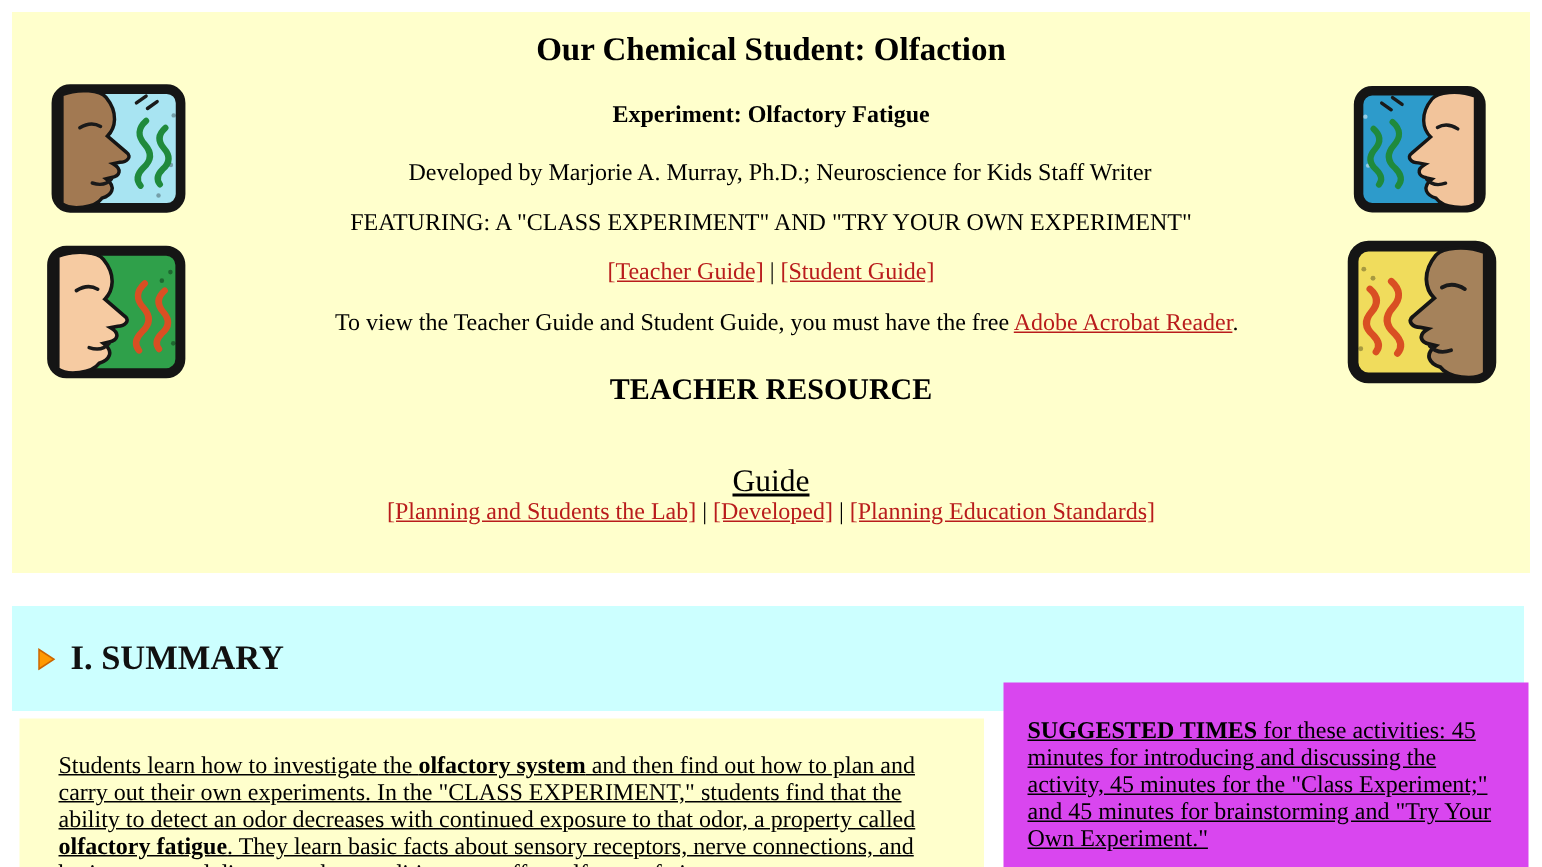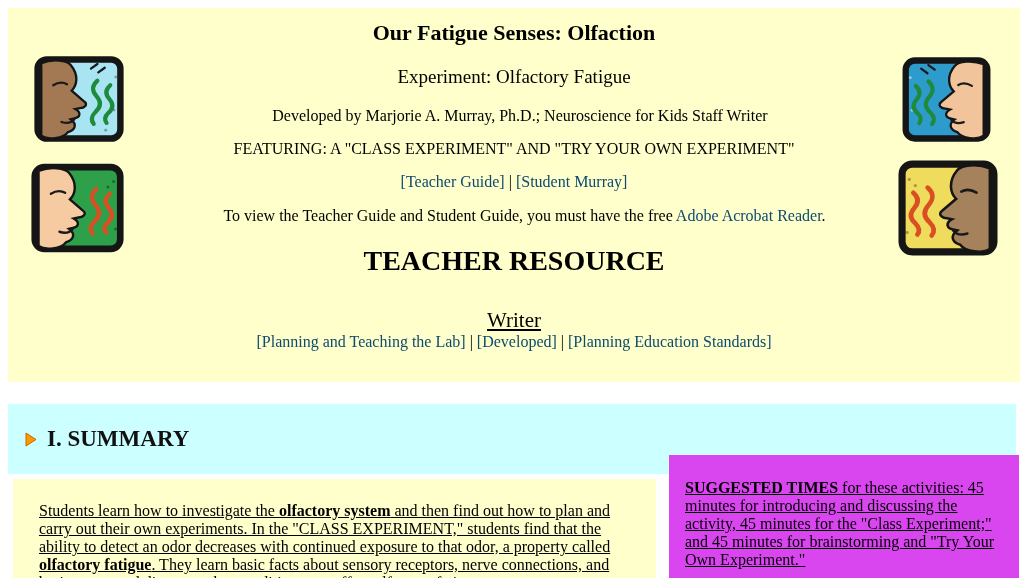--- a/index.html
+++ b/index.html
@@ -2,36 +2,36 @@
 <html><head>
 <meta charset="utf-8">
 <style>
   * { box-sizing: border-box; }
   html,body { margin:0; padding:0; }
   body {
     width:1028px; height:578px; position:relative; overflow:hidden;
     background:#ffffff; color:#000;
     font-family:"Liberation Serif", serif; font-size:16px;
   }
-  a.lnk { color:#0c4a6e; cursor:pointer; }
+  a.lnk { color:#b91c1c; text-decoration:underline; cursor:pointer; }
   .sep { color:#000; }
 
   
   .top-panel {
     position:absolute; left:8px; top:8px; width:1012px; height:374px;
     background:#FFFFCC;
   }
   .center-col { width:100%; text-align:center; padding-top:12px; }
   .title    { font-size:22px; font-weight:bold; line-height:26px; margin:0; }
-  .subtitle { font-size:19px; font-weight:normal; line-height:20px; margin:21px 0 0; }
+  .subtitle { font-size:16px; font-weight:bold; line-height:20px; margin:21px 0 0; }
   .byline    { line-height:18px; margin:20px 0 0;padding-left:12px; }
   .featuring { line-height:18px; margin:15px 0 0; }
   .guides    { line-height:18px; margin:15px 0 0; }
   .acrobat   { line-height:18px; margin:16px 0 0;padding-left:21px; }
-  .resource  { font-size:28px; font-weight:bold; line-height:29px; margin:21px 0 0; }
+  .resource  { font-size:20px; font-weight:bold; line-height:29px; margin:21px 0 0; }
   .index-heading { font-size:21px; font-weight:normal; text-decoration:underline; line-height:25px; margin:33px 0 0; }
   .index-line { line-height:18px; margin:0; }
   .index-line.first { margin-top:5px; }
 
   
   .fig { position:absolute; }
   .fig-tl { left:25px;  top:46px;  width:92px;  height:90px; }
   .fig-tr { left:889px; top:48px;  width:99px;  height:87px; }
   .fig-bl { left:22px;  top:151px; width:95px;  height:98px; }
   .fig-br { left:886px; top:151px; width:108px; height:98px; }
@@ -120,37 +120,37 @@
         <path d="M9,9 C22,4 37,6 41,11 C50,22 48,33 42,39 L56,51 C60,54 56,58 51,58 L46,59 C53,63 51,68 45,69 L41,70 C49,76 45,82 38,84 C33,91 16,93 9,88 Z" stroke="#151515" stroke-width="2.5" fill="#A5825B"></path>
         <path d="M22,33 q8,-5 15,-1" fill="none" stroke="#1a1a1a" stroke-width="2.5" stroke-linecap="round"></path>
         <path d="M31,73 q9,3 14,-3" fill="none" stroke="#1a1a1a" stroke-width="2.5" stroke-linecap="round"></path>
         <path d="M70,28 q-9,8 -1,17 q8,9 -1,17 q-7,7 -2,13" fill="none" stroke-width="4.5" stroke-linecap="round" stroke="#D94F23"></path>
         <path d="M84,33 q-8,7 -1,15 q7,8 -1,15 q-6,6 -2,11" fill="none" stroke-width="4.5" stroke-linecap="round" stroke="#D94F23"></path>
       </g>
     </svg>
   </div>
 
   <div class="center-col">
-    <h1 class="title">Our Fatigue Senses: Olfaction</h1>
+    <h1 class="title">Our Chemical Student: Olfaction</h1>
     <h2 class="subtitle">Experiment: Olfactory Fatigue</h2>
     <p class="byline">Developed by Marjorie A. Murray, Ph.D.; Neuroscience for Kids Staff Writer</p>
     <p class="featuring">FEATURING: A "CLASS EXPERIMENT" AND "TRY YOUR OWN EXPERIMENT"</p>
     <p class="guides">
       <a class="lnk">[Teacher Guide]</a>
       <span class="sep">|</span>
-      <a class="lnk">[Student Murray]</a>
+      <a class="lnk">[Student Guide]</a>
     </p>
     <p class="acrobat">
       <span>To view the Teacher Guide and Student Guide, you must have the free </span><a class="lnk">Adobe Acrobat Reader</a><span>.</span>
     </p>
     <h2 class="resource">TEACHER RESOURCE</h2>
 
-    <h3 class="index-heading">Writer</h3>
+    <h3 class="index-heading">Guide</h3>
     <p class="index-line">
-      <a class="lnk">[Planning and Teaching the Lab]</a>
+      <a class="lnk">[Planning and Students the Lab]</a>
       <span class="sep">|</span>
       <a class="lnk">[Developed]</a>
       <span class="sep">|</span>
       <a class="lnk">[Planning Education Standards]</a>
     </p>
   </div>
 </div>
 
 <div class="band">
   <svg class="bullet" viewBox="0 0 12 15">

